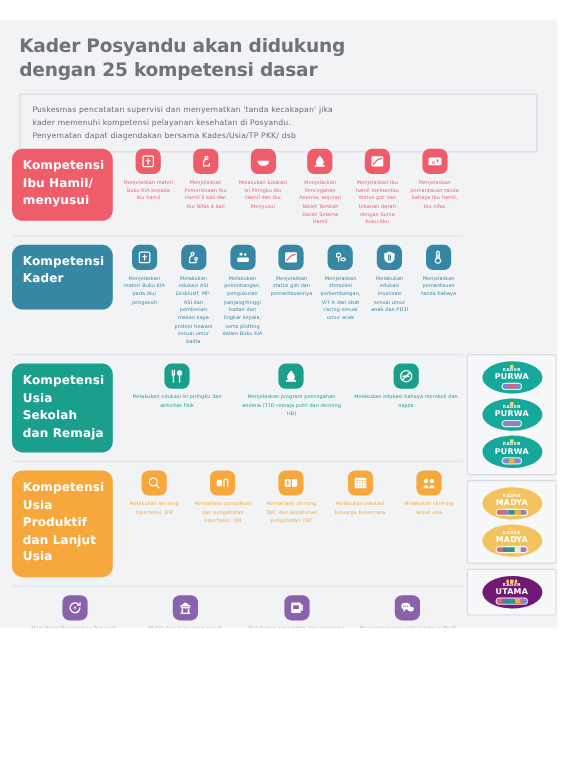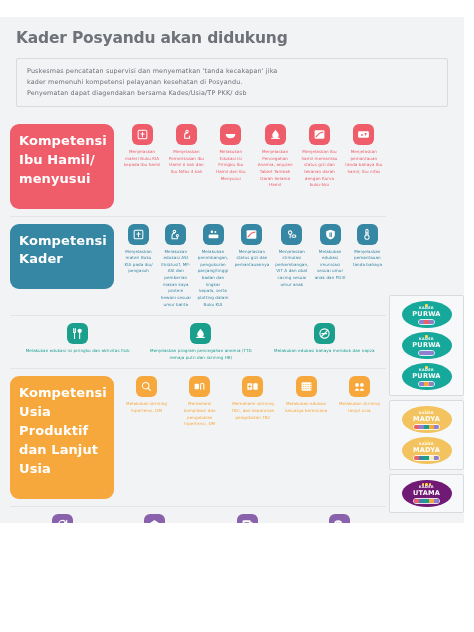--- a/index.html
+++ b/index.html
@@ -23,22 +23,22 @@
   .intro p{margin:0;font-size:6.4px;line-height:1.75;color:#6c6f76;
            letter-spacing:.15px;}
 
   
   #rows{position:absolute;left:10px;top:100px;width:376px;}
   .row{position:relative;border-bottom:1px solid #e2e4e7;
        padding:7px 0 7px 0;display:flex;align-items:flex-start;}
   .row:last-child{border-bottom:none;}
 
   .cat{flex:0 0 70px;min-height:54px;border-radius:9px;
-       padding:8px 7px 20px 9px;box-sizing:border-box;
-       color:#ffffff;font-weight:bold;font-size:13px;line-height:1.45;
+       padding:8px 7px 8px 9px;box-sizing:border-box;
+       color:#ffffff;font-weight:bold;font-size:10px;line-height:1.45;
        letter-spacing:.1px;}
 
   .cards{flex:1 1 auto;display:flex;gap:0;padding-left:6px;}
   .card{flex:1 1 0;display:flex;flex-direction:column;align-items:center;
         padding:0 3px;box-sizing:border-box;}
 
   .ic{width:21px;height:21px;border-radius:6px;
       display:flex;align-items:center;justify-content:center;
       margin-bottom:4px;flex:0 0 auto;}
   .ic svg{display:block;}
@@ -70,20 +70,21 @@
 </style>
 </head>
 <body>
 
 <div id="page">
   <div id="sheet">
 
     <div class="hdr">
       <h1>
         <span>Kader Posyandu akan didukung</span>
+        <span class="l2">dengan 25 kompetensi dasar</span>
       </h1>
     </div>
 
     <div class="intro">
       <p>Puskesmas pencatatan supervisi dan menyematkan 'tanda kecakapan' jika</p>
       <p>kader memenuhi kompetensi pelayanan kesehatan di Posyandu.</p>
       <p>Penyematan dapat diagendakan bersama Kades/Usia/TP PKK/ dsb</p>
     </div>
 
     <div id="rows">
@@ -211,20 +212,21 @@
                 <svg width="13" height="13" viewBox="0 0 24 24" fill="none" stroke="#fff" stroke-width="1.9" stroke-linecap="round" stroke-linejoin="round">
                   <path d="M13 4.5a2 2 0 0 0-4 0v9a4 4 0 1 0 4 0z"></path>
                   <path d="M11 8v6"></path>
                 </svg>
               </div>
               <div class="cap" style="color: rgb(54, 135, 163);">Menjelaskan pemantauan tanda bahaya</div>
             </div>
           </div>
         </div>
         <div class="row">
+          <div class="cat" style="background: rgb(26, 159, 140);">Kompetensi Usia Sekolah dan Remaja</div>
           <div class="cards">
             <div class="card">
               <div class="ic" style="background: rgb(26, 159, 140);">
                 <svg width="13" height="13" viewBox="0 0 24 24">
                   <path d="M5 3v7M8 3v7M6.5 10v11" stroke="#fff" stroke-width="2" stroke-linecap="round"></path>
                   <circle cx="16" cy="7" r="4" fill="#fff"></circle>
                   <path d="M16 11v10" stroke="#fff" stroke-width="2" stroke-linecap="round"></path>
                 </svg>
               </div>
               <div class="cap" style="color: rgb(26, 159, 140);">Melakukan edukasi isi piringku dan aktivitas fisik</div>

